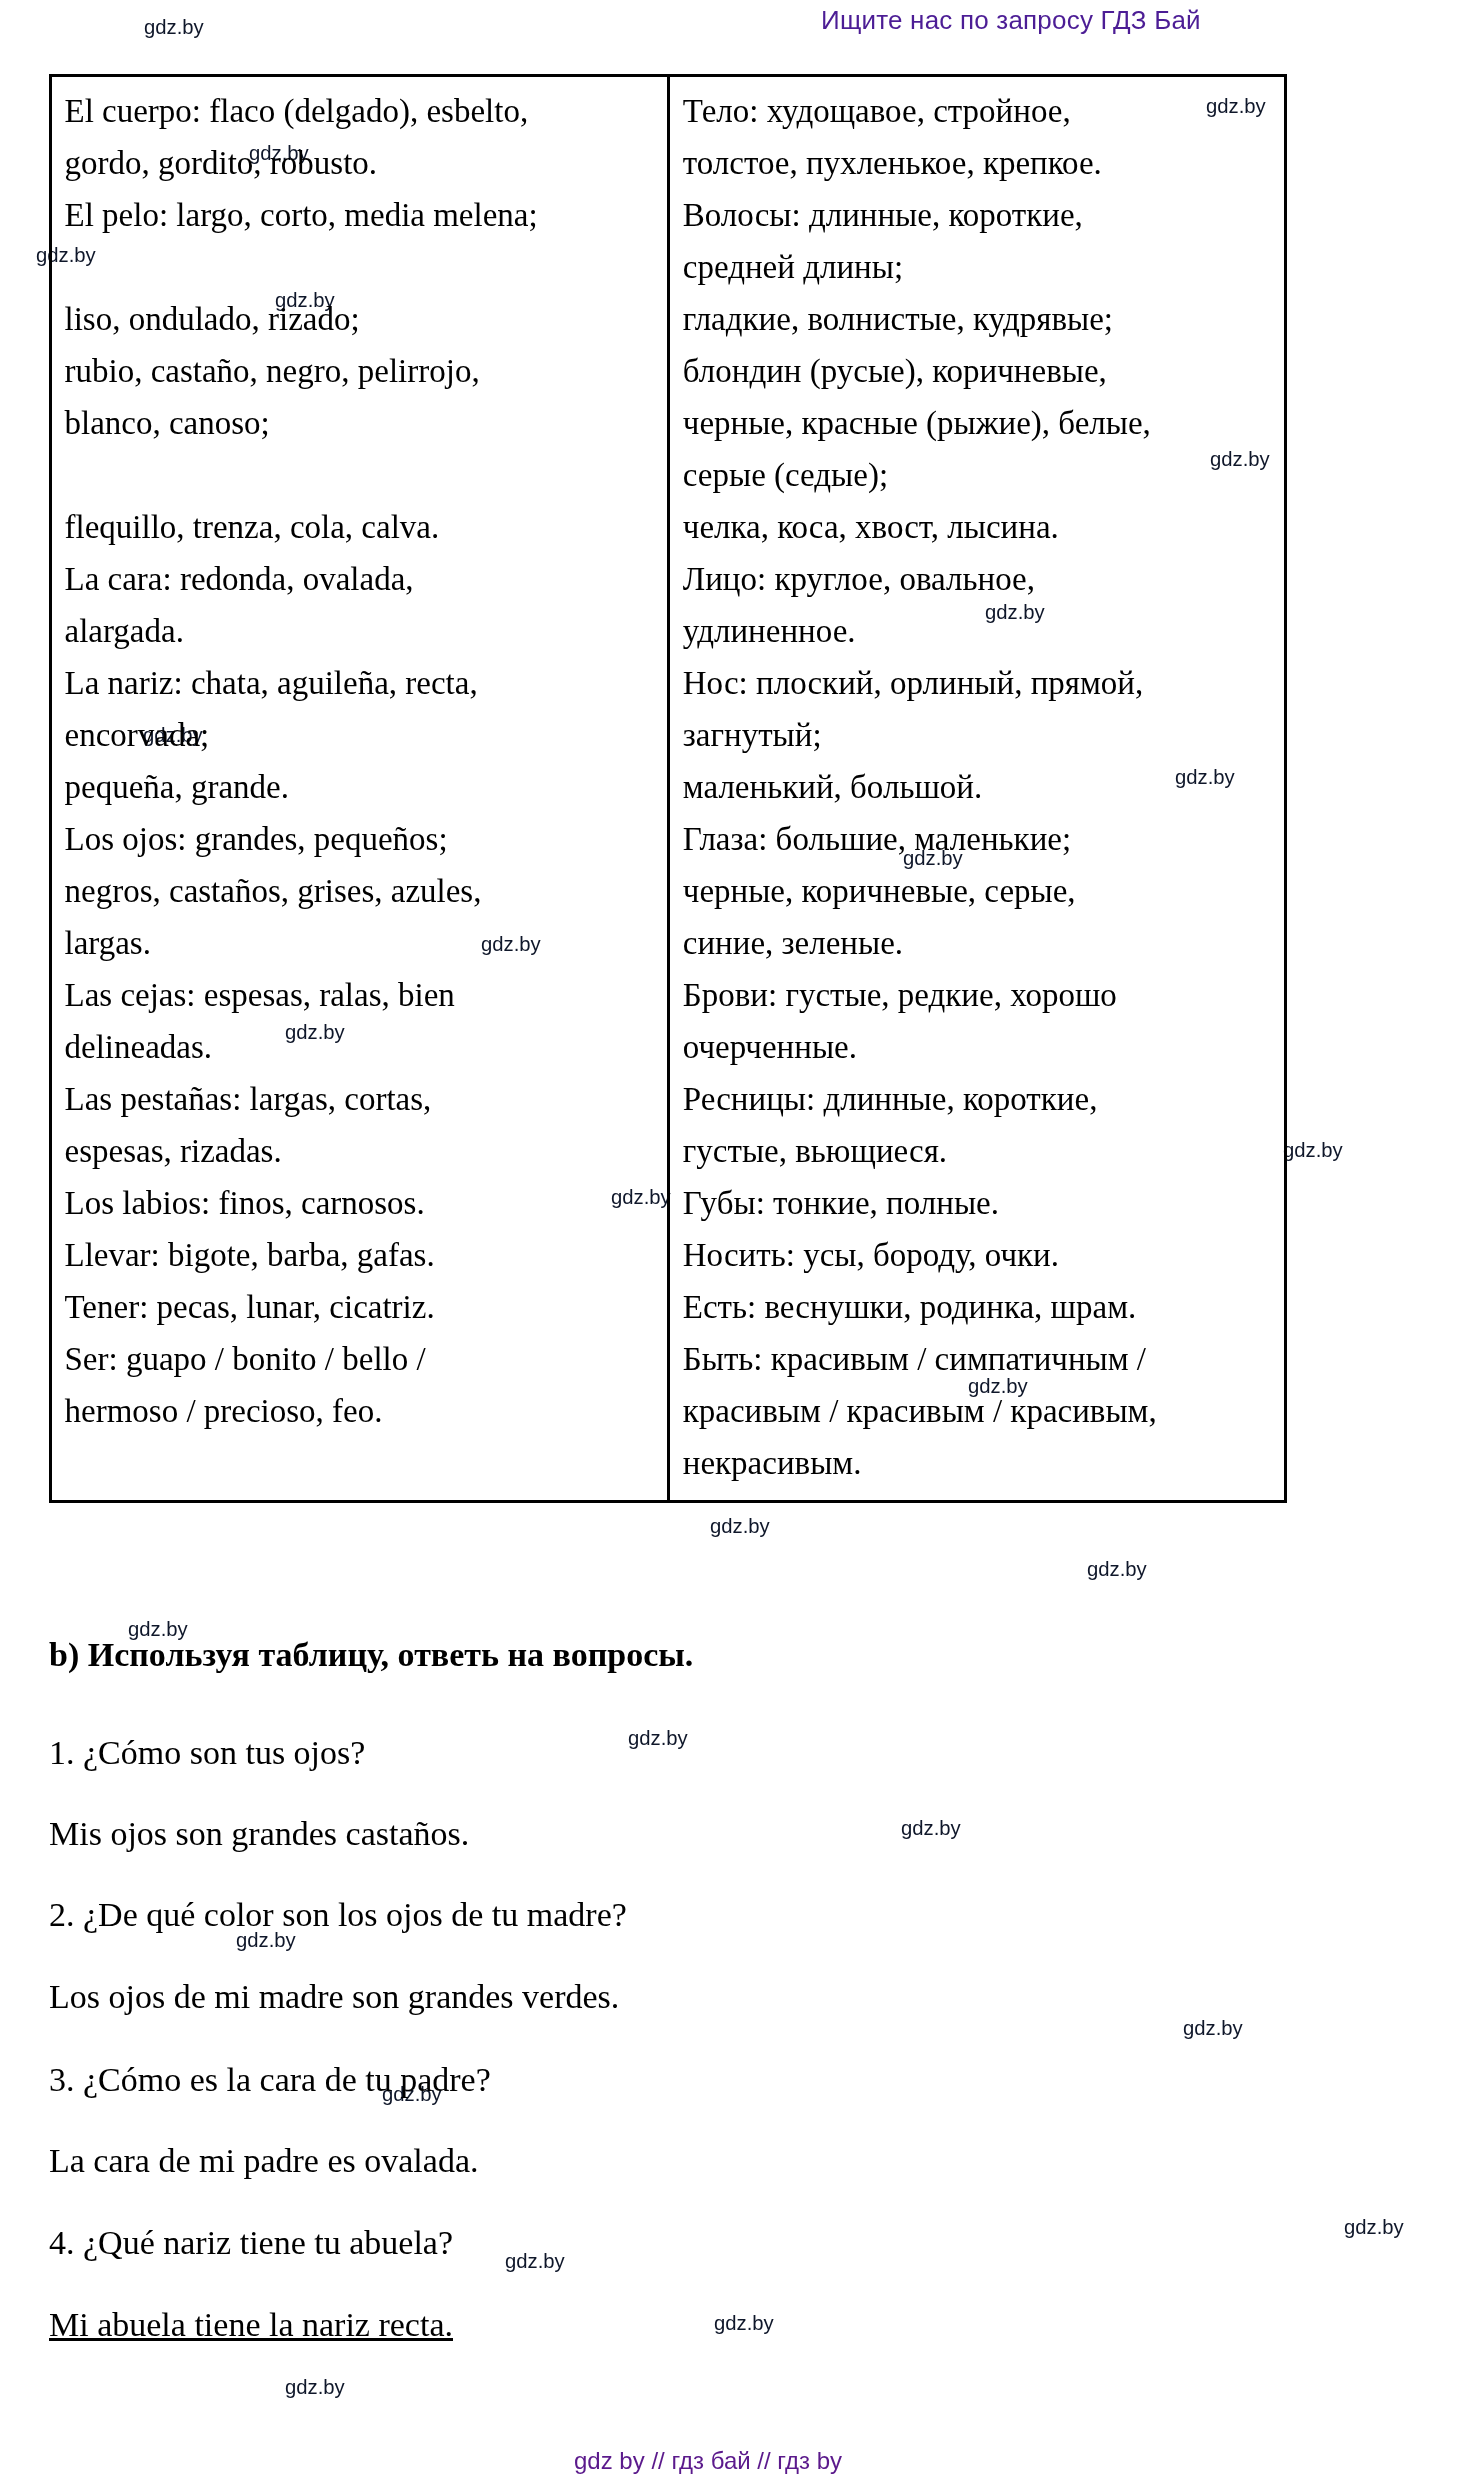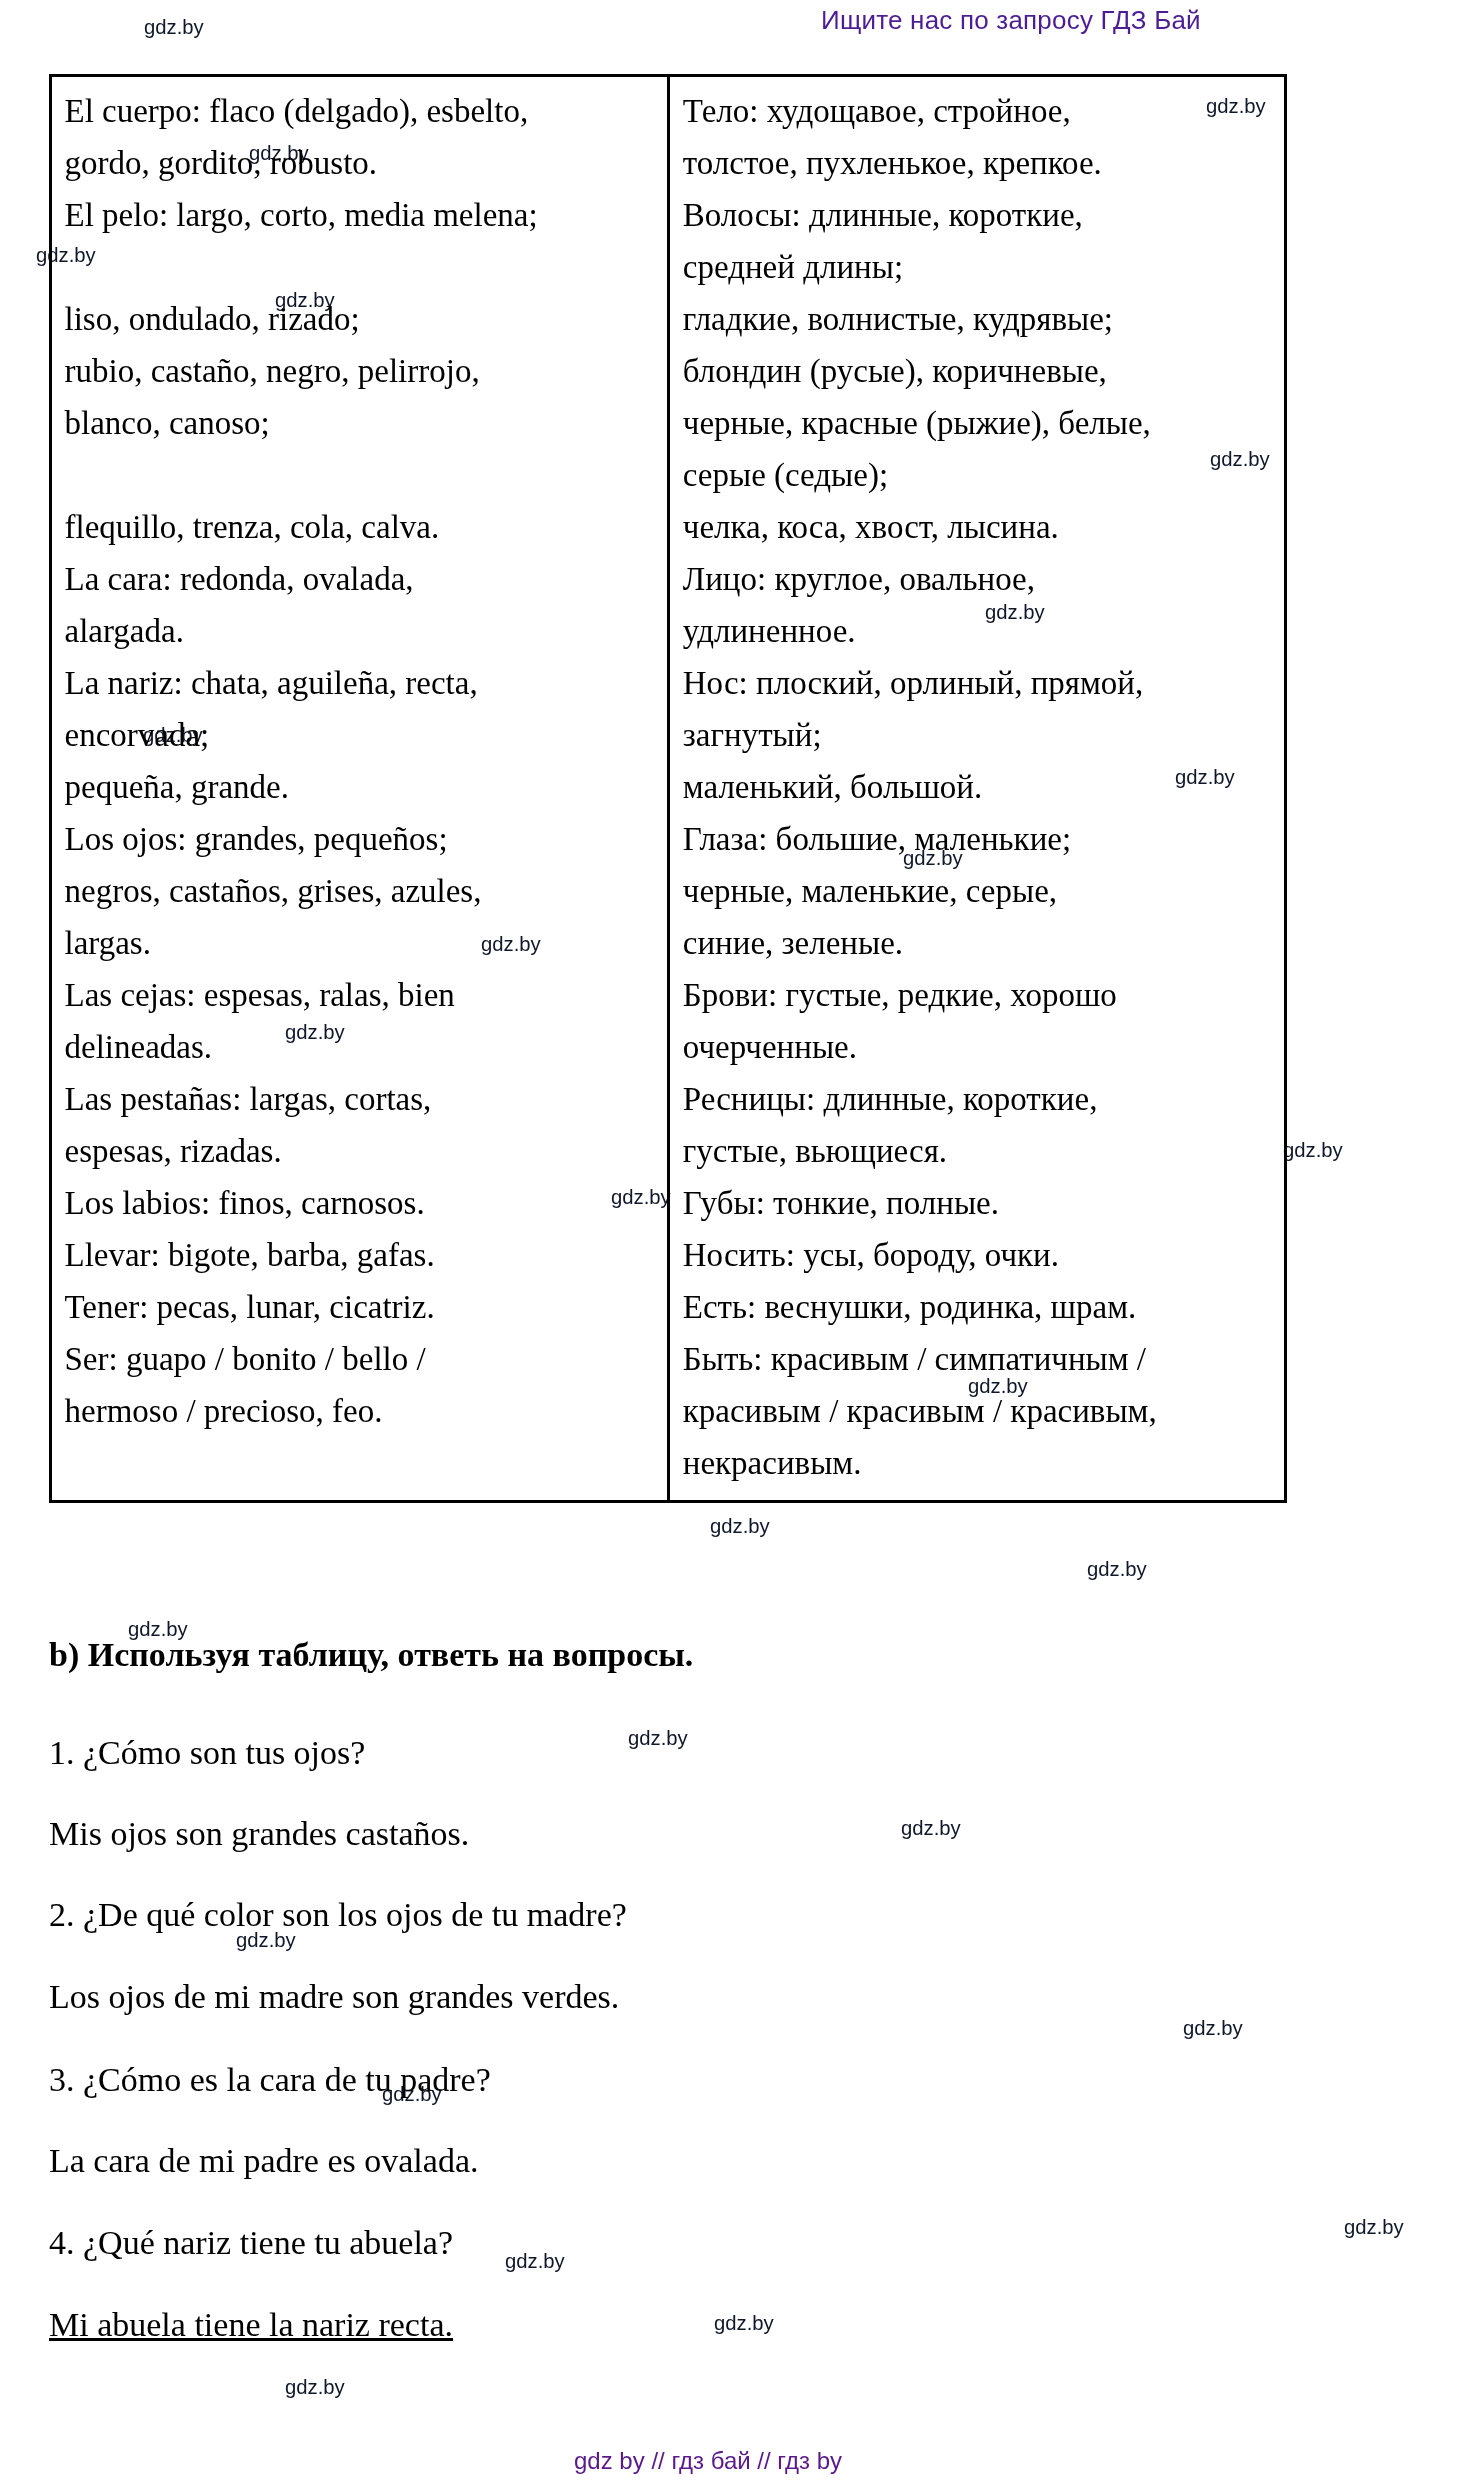--- a/index.html
+++ b/index.html
@@ -178,21 +178,21 @@
           <div class="vocab-line">блондин (русые), коричневые,</div>
           <div class="vocab-line">черные, красные (рыжие), белые,</div>
           <div class="vocab-line">серые (седые);</div>
           <div class="vocab-line">челка, коса, хвост, лысина.</div>
           <div class="vocab-line">Лицо: круглое, овальное,</div>
           <div class="vocab-line">удлиненное.</div>
           <div class="vocab-line">Нос: плоский, орлиный, прямой,</div>
           <div class="vocab-line">загнутый;</div>
           <div class="vocab-line">маленький, большой.</div>
           <div class="vocab-line">Глаза: большие, маленькие;</div>
-          <div class="vocab-line">черные, маленькие, серые,</div>
+          <div class="vocab-line">черные, коричневые, серые,</div>
           <div class="vocab-line">синие, зеленые.</div>
           <div class="vocab-line">Брови: густые, редкие, хорошо</div>
           <div class="vocab-line">очерченные.</div>
           <div class="vocab-line">Ресницы: длинные, короткие,</div>
           <div class="vocab-line">густые, вьющиеся.</div>
           <div class="vocab-line">Губы: тонкие, полные.</div>
           <div class="vocab-line">Носить: усы, бороду, очки.</div>
           <div class="vocab-line">Есть: веснушки, родинка, шрам.</div>
           <div class="vocab-line">Быть: красивым / симпатичным /</div>
           <div class="vocab-line">красивым / красивым / красивым,</div>

